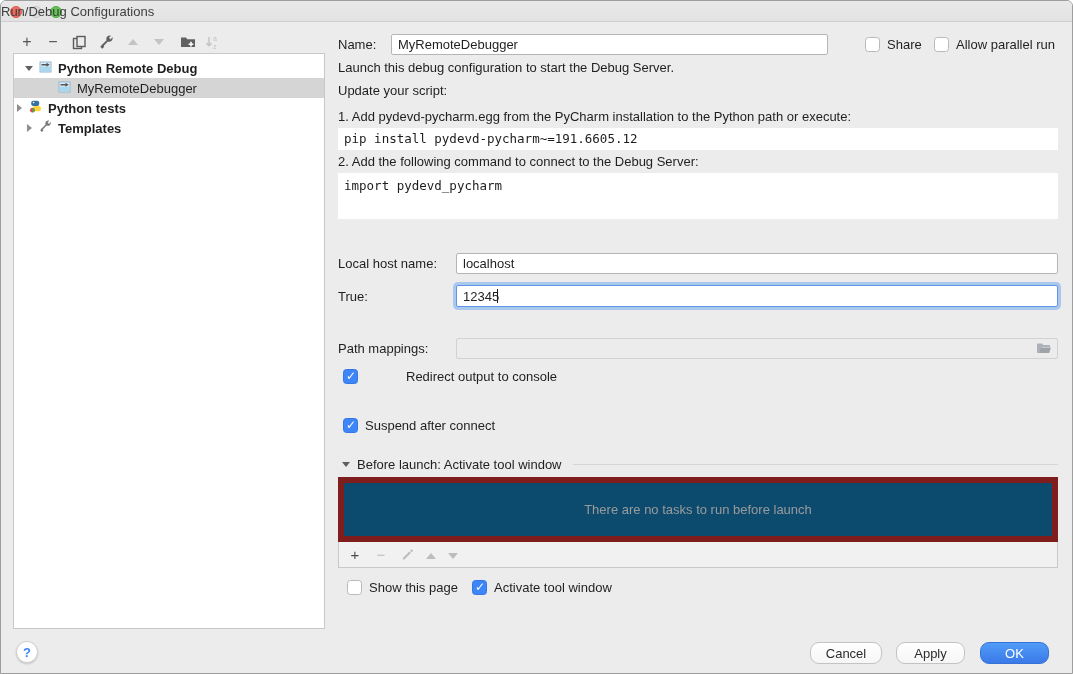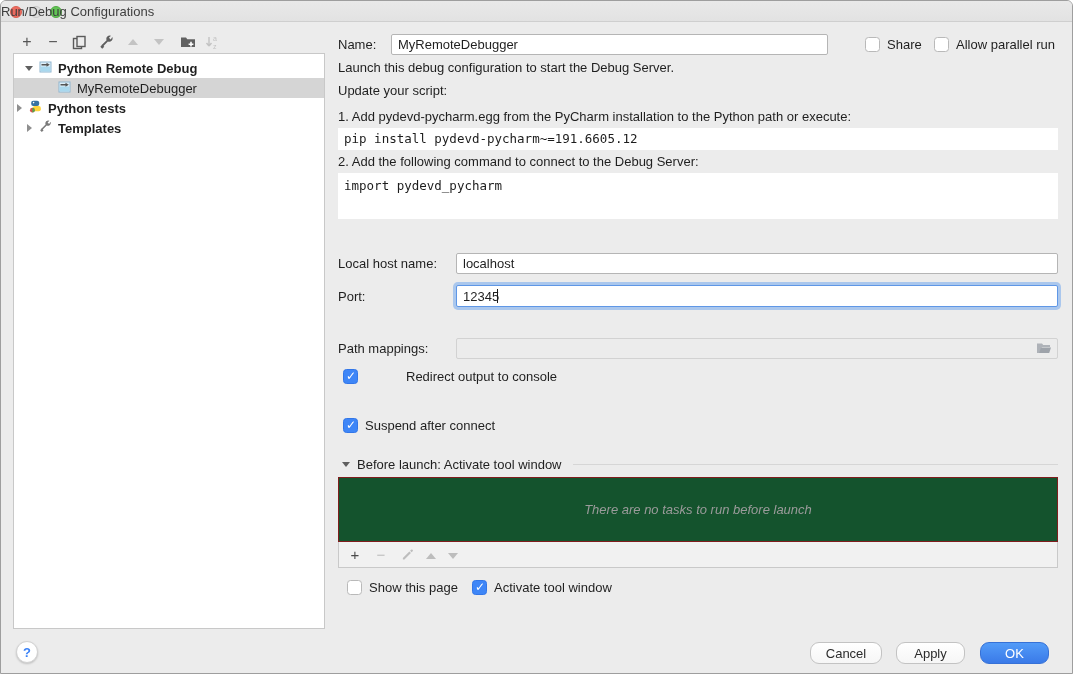--- a/index.html
+++ b/index.html
@@ -50,22 +50,22 @@
   .cb { display:inline-block; width:15px; height:15px; background:#fff;
         border:1px solid #b9b9b9; border-radius:3.5px; position:relative; flex:none; }
   .cb.checked { background:#3e86f7; border-color:#3276e8; }
   .cb.checked::after { content:"✓"; position:absolute; left:2px; top:-1px;
                        color:#fff; font-size:12px; font-weight:bold; }
   .cb-row { position:absolute; display:flex; align-items:center; gap:7px; height:16px; }
 
   
   .bl-header { position:absolute; display:flex; align-items:center; gap:7px; }
   .bl-line { flex:1; border-top:1px solid #d6d6d6; margin-left:4px; }
-  .task-panel { position:absolute; background:#14532d; border:1px solid #7f1d1d;
-                display:flex; align-items:center; justify-content:center; color:#9b9b9b;font-style:italic; }
+  .task-panel { position:absolute; background:#0c4a6e; border:6px solid #7f1d1d;
+                display:flex; align-items:center; justify-content:center; color:#9b9b9b; }
   .task-strip { position:absolute; background:#f1f1f1; border:1px solid #c9c9c9; border-top:none;
                 display:flex; align-items:center; padding-left:9px; gap:12px; }
   .strip-ic { font-size:15px; color:#4a4a4a; width:14px; text-align:center; }
   .strip-ic.dis { color:#bdbdbd; }
 
   
   .btn { position:absolute; height:22px; border-radius:9px; border:1px solid #c3c3c3;
          background:linear-gradient(#ffffff,#f6f6f6); color:#2b2b2b; font-size:13px;
          display:flex; align-items:center; justify-content:center; }
   .btn.primary { background:linear-gradient(#529bf8,#3a7ae8); border-color:#3671d6; color:#fff; }
@@ -192,21 +192,21 @@
   <div class="abs label" style="left:337px; top:108px;">1. Add pydevd-pycharm.egg from the PyCharm installation to the Python path or execute:</div>
   <div class="abs mono codebox" style="left:337px; top:127px; width:720px; height:22px; line-height:22px; padding:0 6px;">pip install pydevd-pycharm~=191.6605.12</div>
   <div class="abs label" style="left:337px; top:153px;">2. Add the following command to connect to the Debug Server:</div>
   <div class="abs codebox" style="left:337px; top:172px; width:720px; height:46px; padding:3px 6px;">
     <div class="mono" style="line-height:19px;">import pydevd_pycharm</div>
   </div>
 
   <div class="abs label" style="left:337px; top:252px; line-height:21px;">Local host name:</div>
   <input class="abs field" style="left: 455px; top: 252px; width: 602px; height: 21px;" value="localhost">
 
-  <div class="abs label" style="left:337px; top:285px; line-height:21px;">Port:</div>
+  <div class="abs label" style="left:337px; top:285px; line-height:21px;">True:</div>
   <input class="abs field focused" style="left: 455px; top: 284px; width: 602px; height: 22px;" value="12345">
   <div class="caret" style="left:496px; top:288px;"></div>
 
   <div class="abs label" style="left:337px; top:337px; line-height:21px;">Path mappings:</div>
   <div class="abs field disabled" style="left:455px; top:337px; width:602px; height:21px;">
     <span class="abs" style="right:5px; top:3px;">
       <svg width="16" height="13" viewBox="0 0 16 13">
           <path d="M1 1.5h5l1.2 1.6H14v2H5.8L4.2 11H1z" fill="#aeb2b8"></path>
           <path d="M5 5.5h10L13.2 11H3.2z" fill="#9ea3aa"></path>
         </svg>

